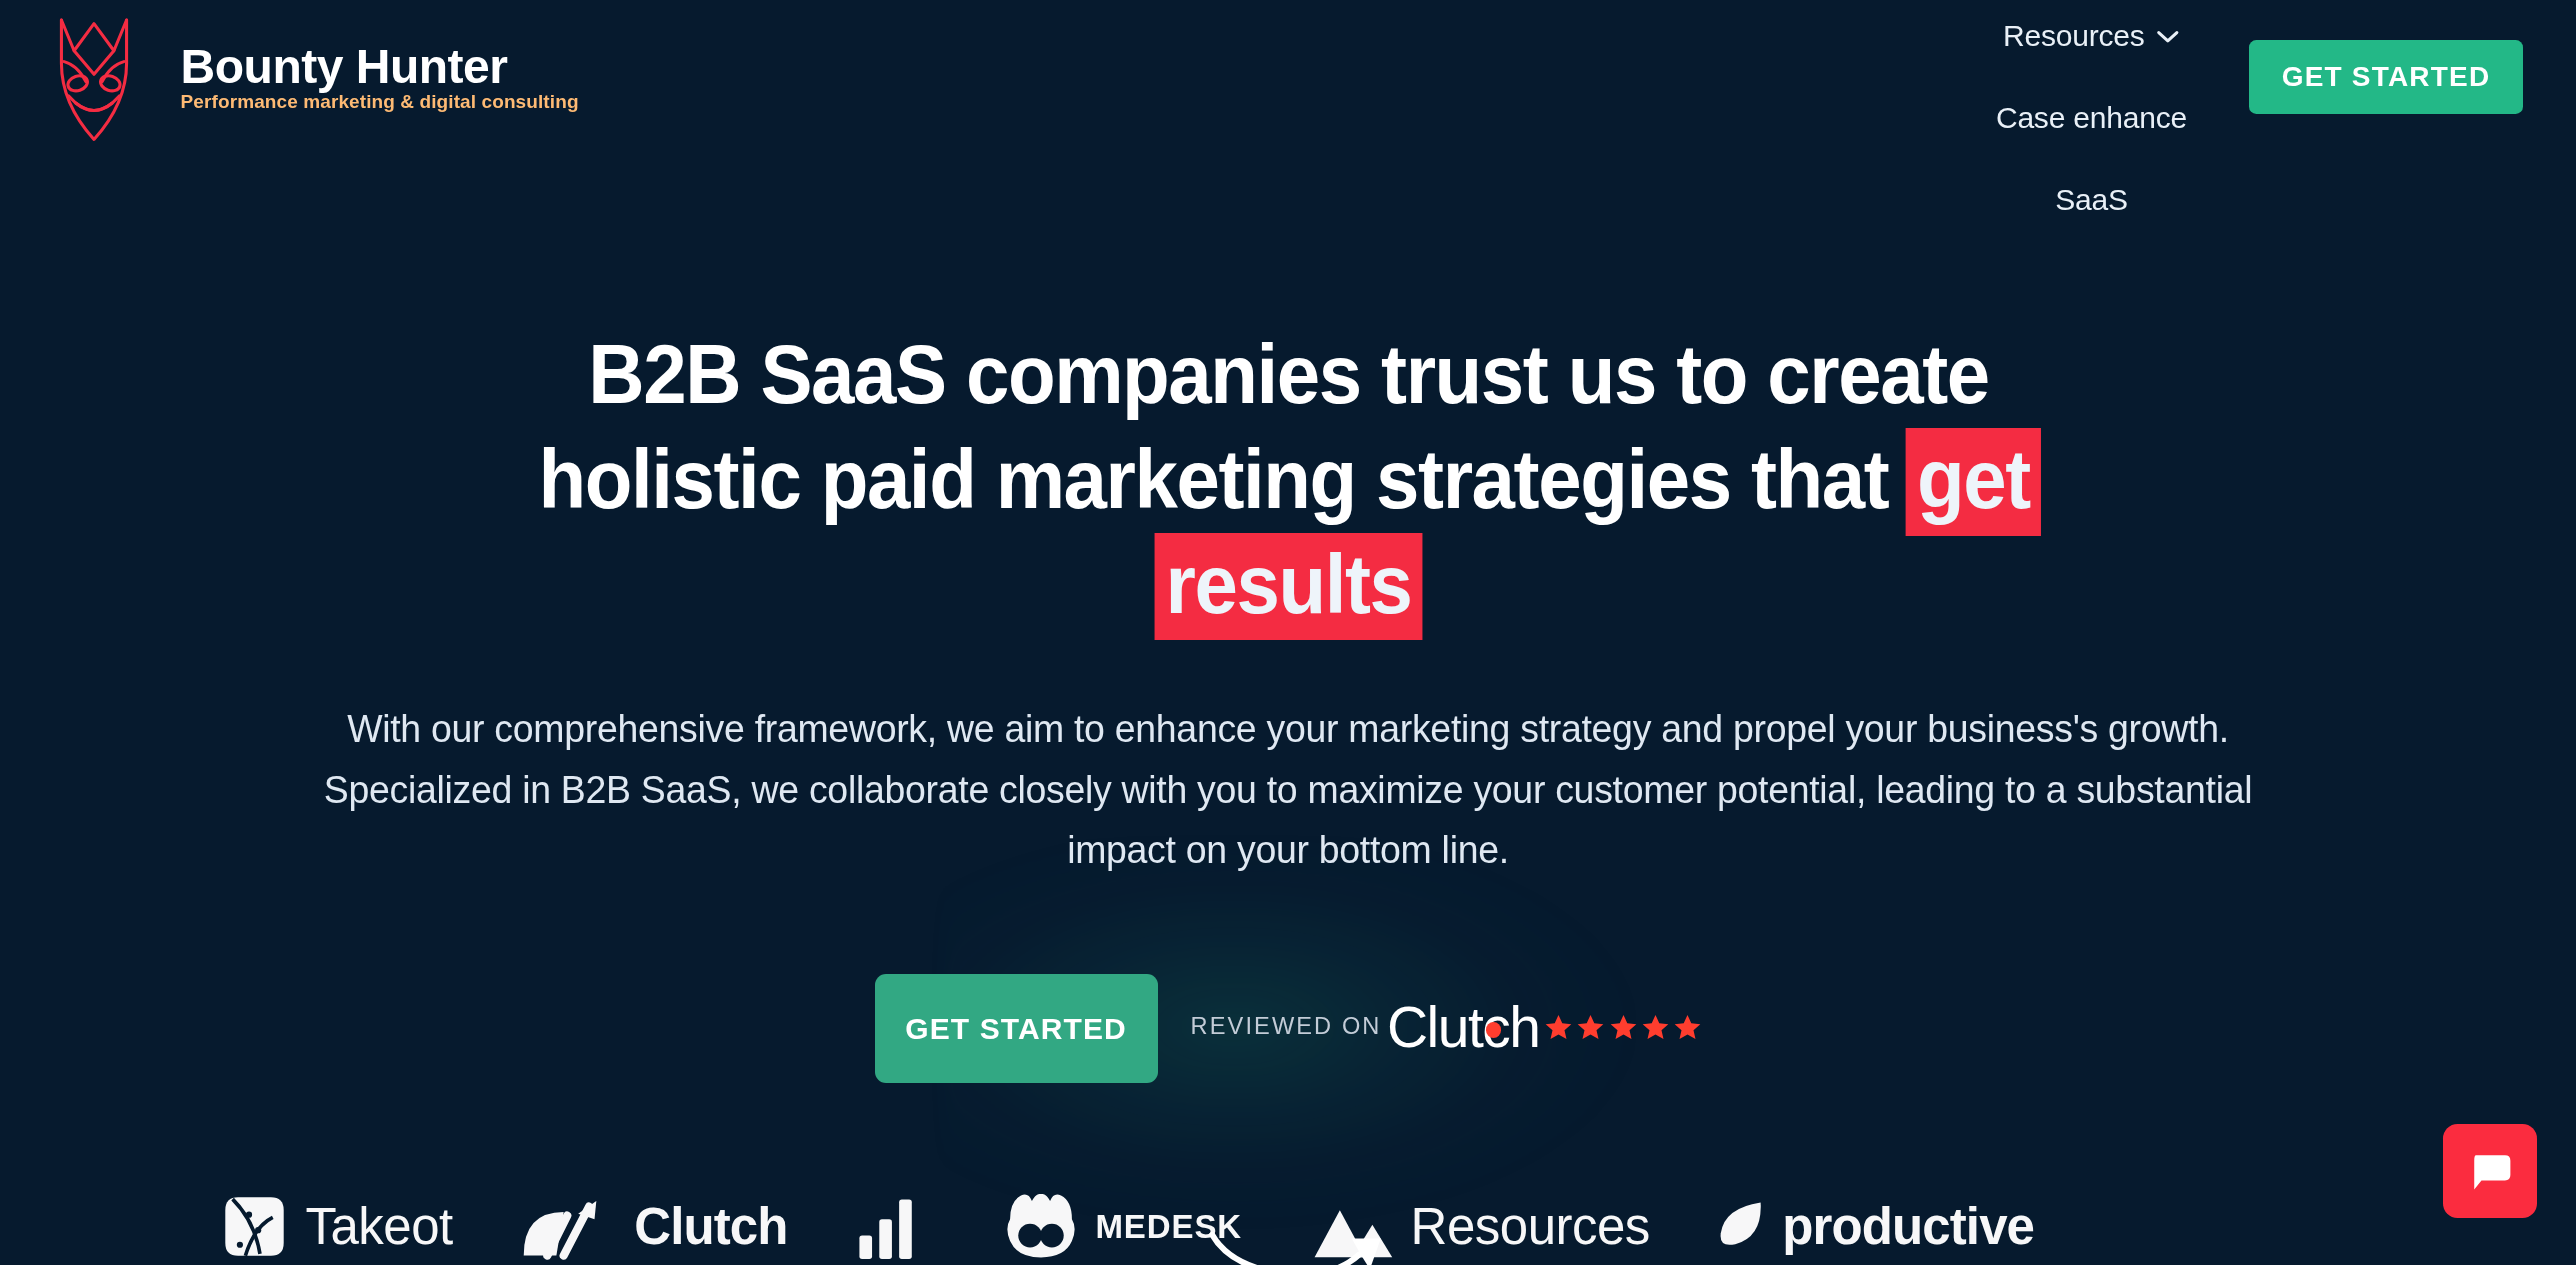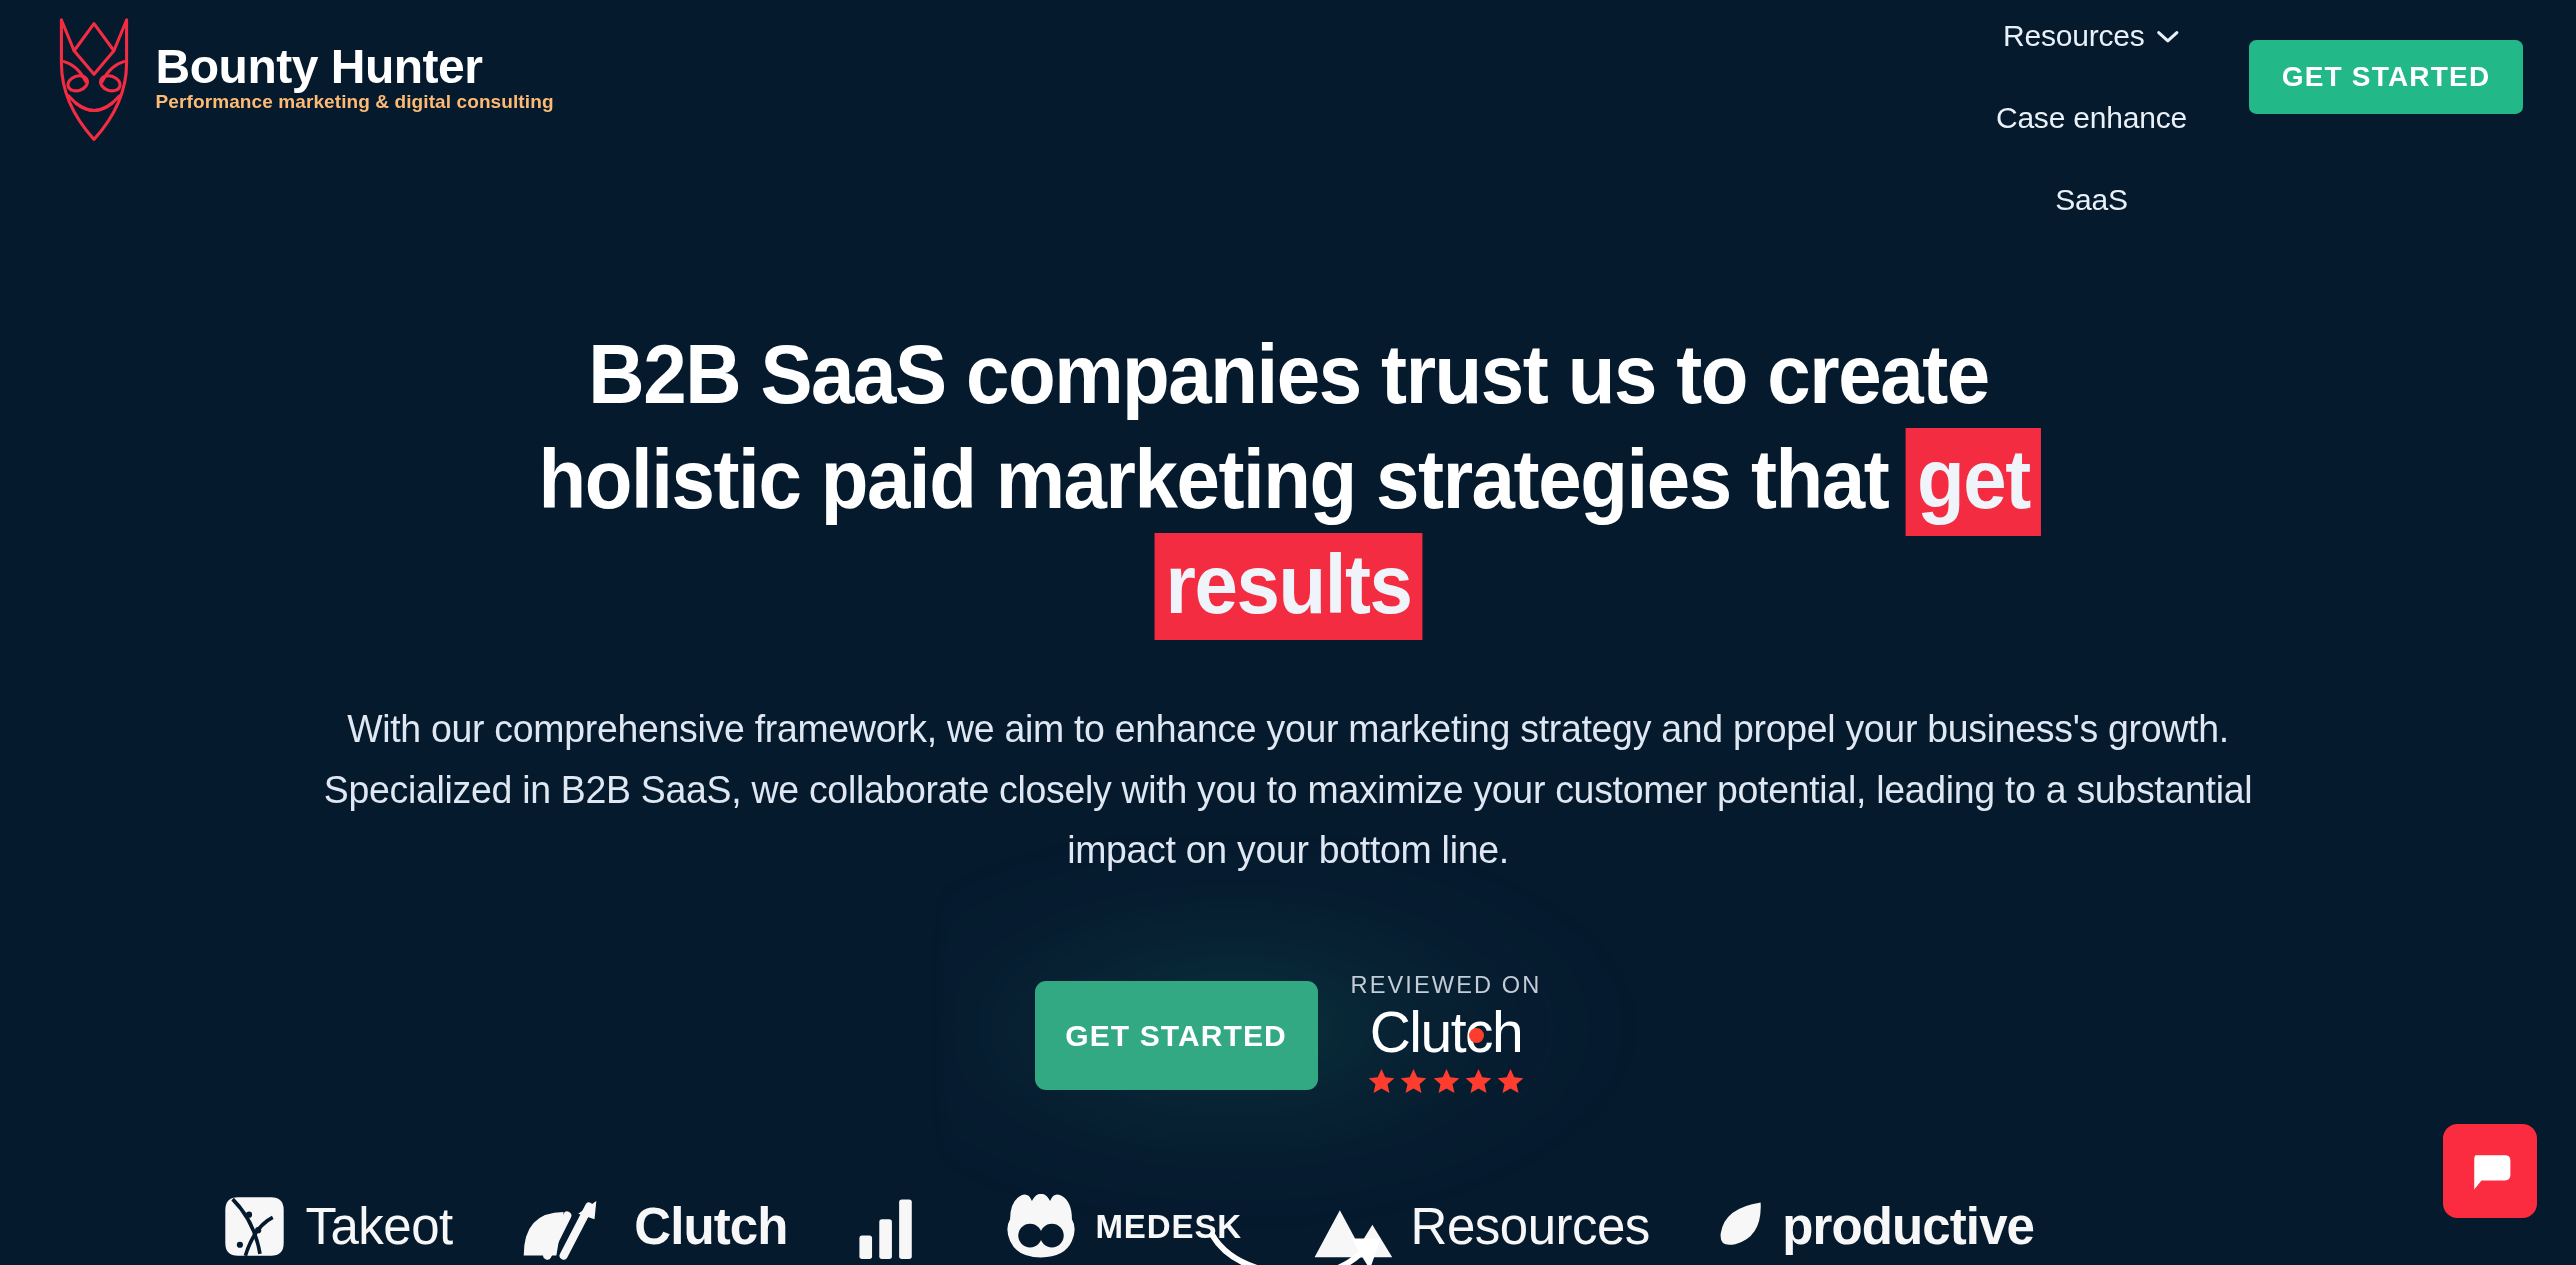--- a/index.html
+++ b/index.html
@@ -44,21 +44,21 @@
     padding: 0 53px 0 56px;
   }
 
   .brand {
     display: flex;
     align-items: center;
     gap: 23.6px;
     text-decoration: none;
   }
   .brand-mark { width: 76px; height: 136px; display: block; flex: none; }
-  .brand-words { display: flex; flex-direction: column; gap: 1px; }
+  .brand-words { display: flex; flex-direction: column; gap: 1px; margin-left: 25px; }
   .brand-name {
     font-size: 48px;
     font-weight: 700;
     letter-spacing: -0.5px;
     color: #ffffff;
     line-height: 1.0;
   }
   .brand-tagline {
     font-size: 19px;
     font-weight: 700;
@@ -167,21 +167,21 @@
     font-size: 30px;
     font-weight: 700;
     letter-spacing: 1.1px;
     border-radius: 11px;
     width: 283px;
     height: 109px;
   }
 
   .clutch-badge {
     display: flex;
-    flex-direction: column;
+    flex-direction: row;
     align-items: center;
     gap: 5.4px;
     padding-bottom: 3.6px;
     cursor: pointer;
   }
   .clutch-reviewed {
     font-size: 23.6px;
     font-weight: 400;
     letter-spacing: 2.1px;
     color: #c3ccd7;

